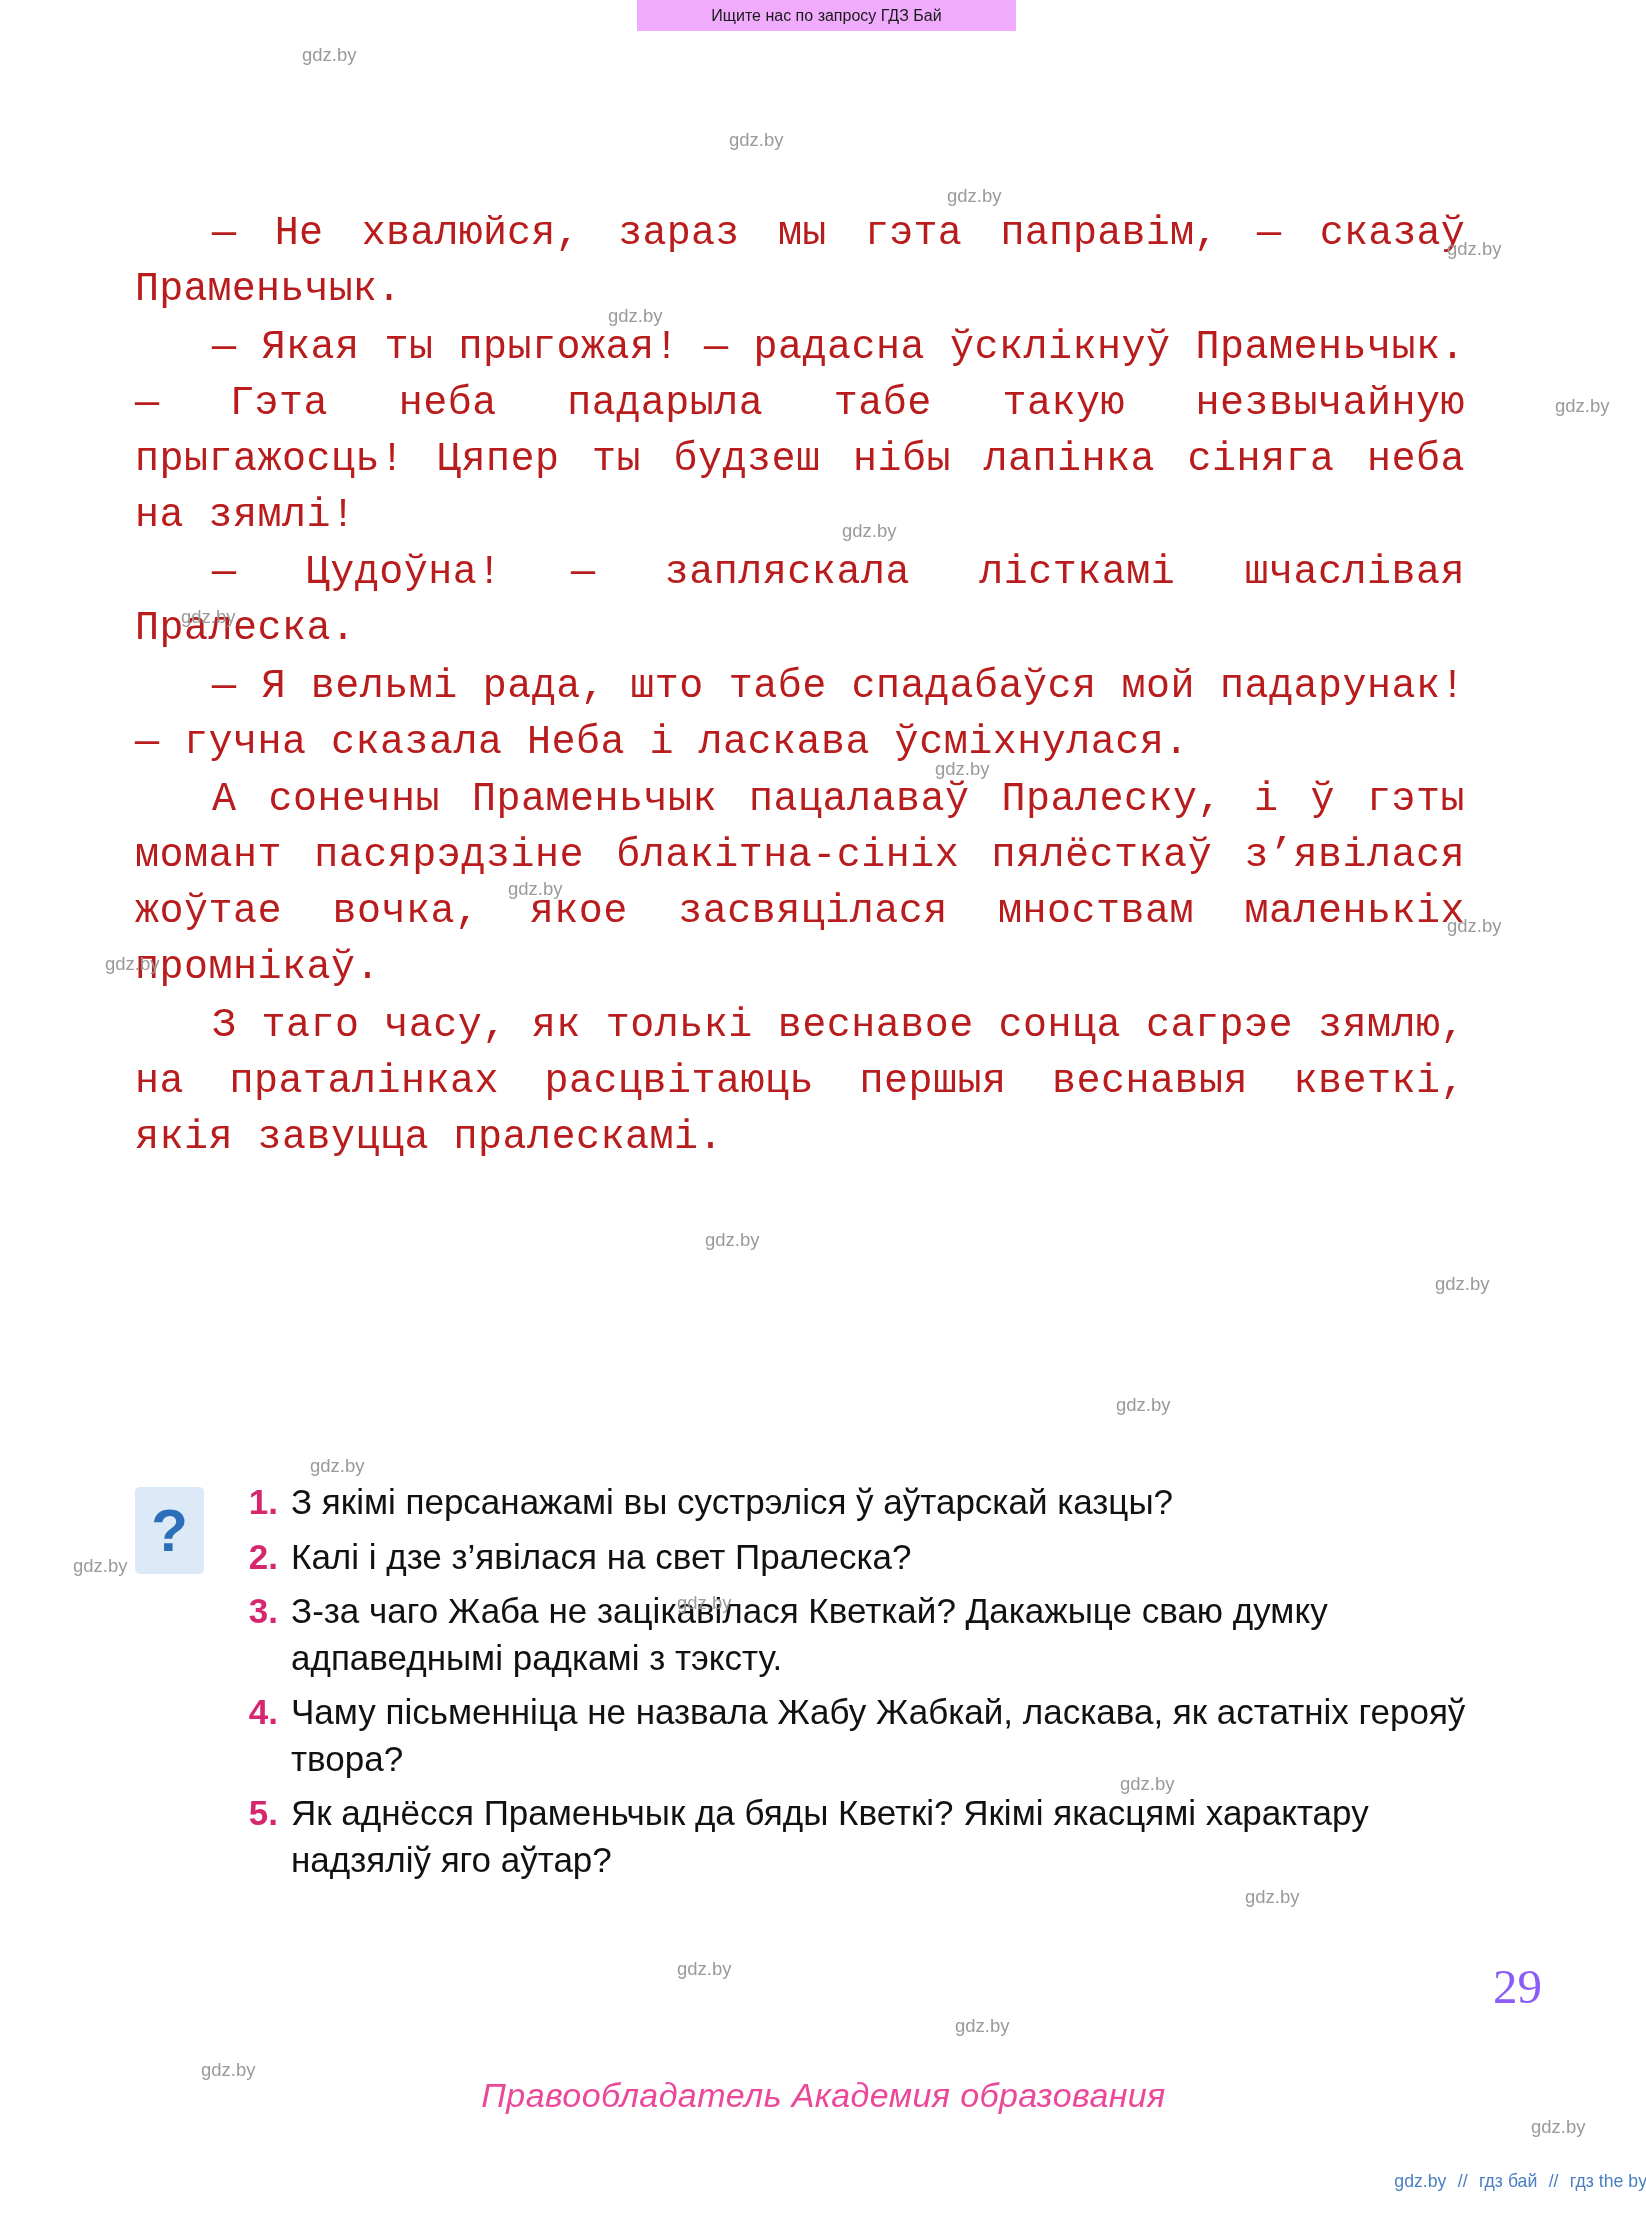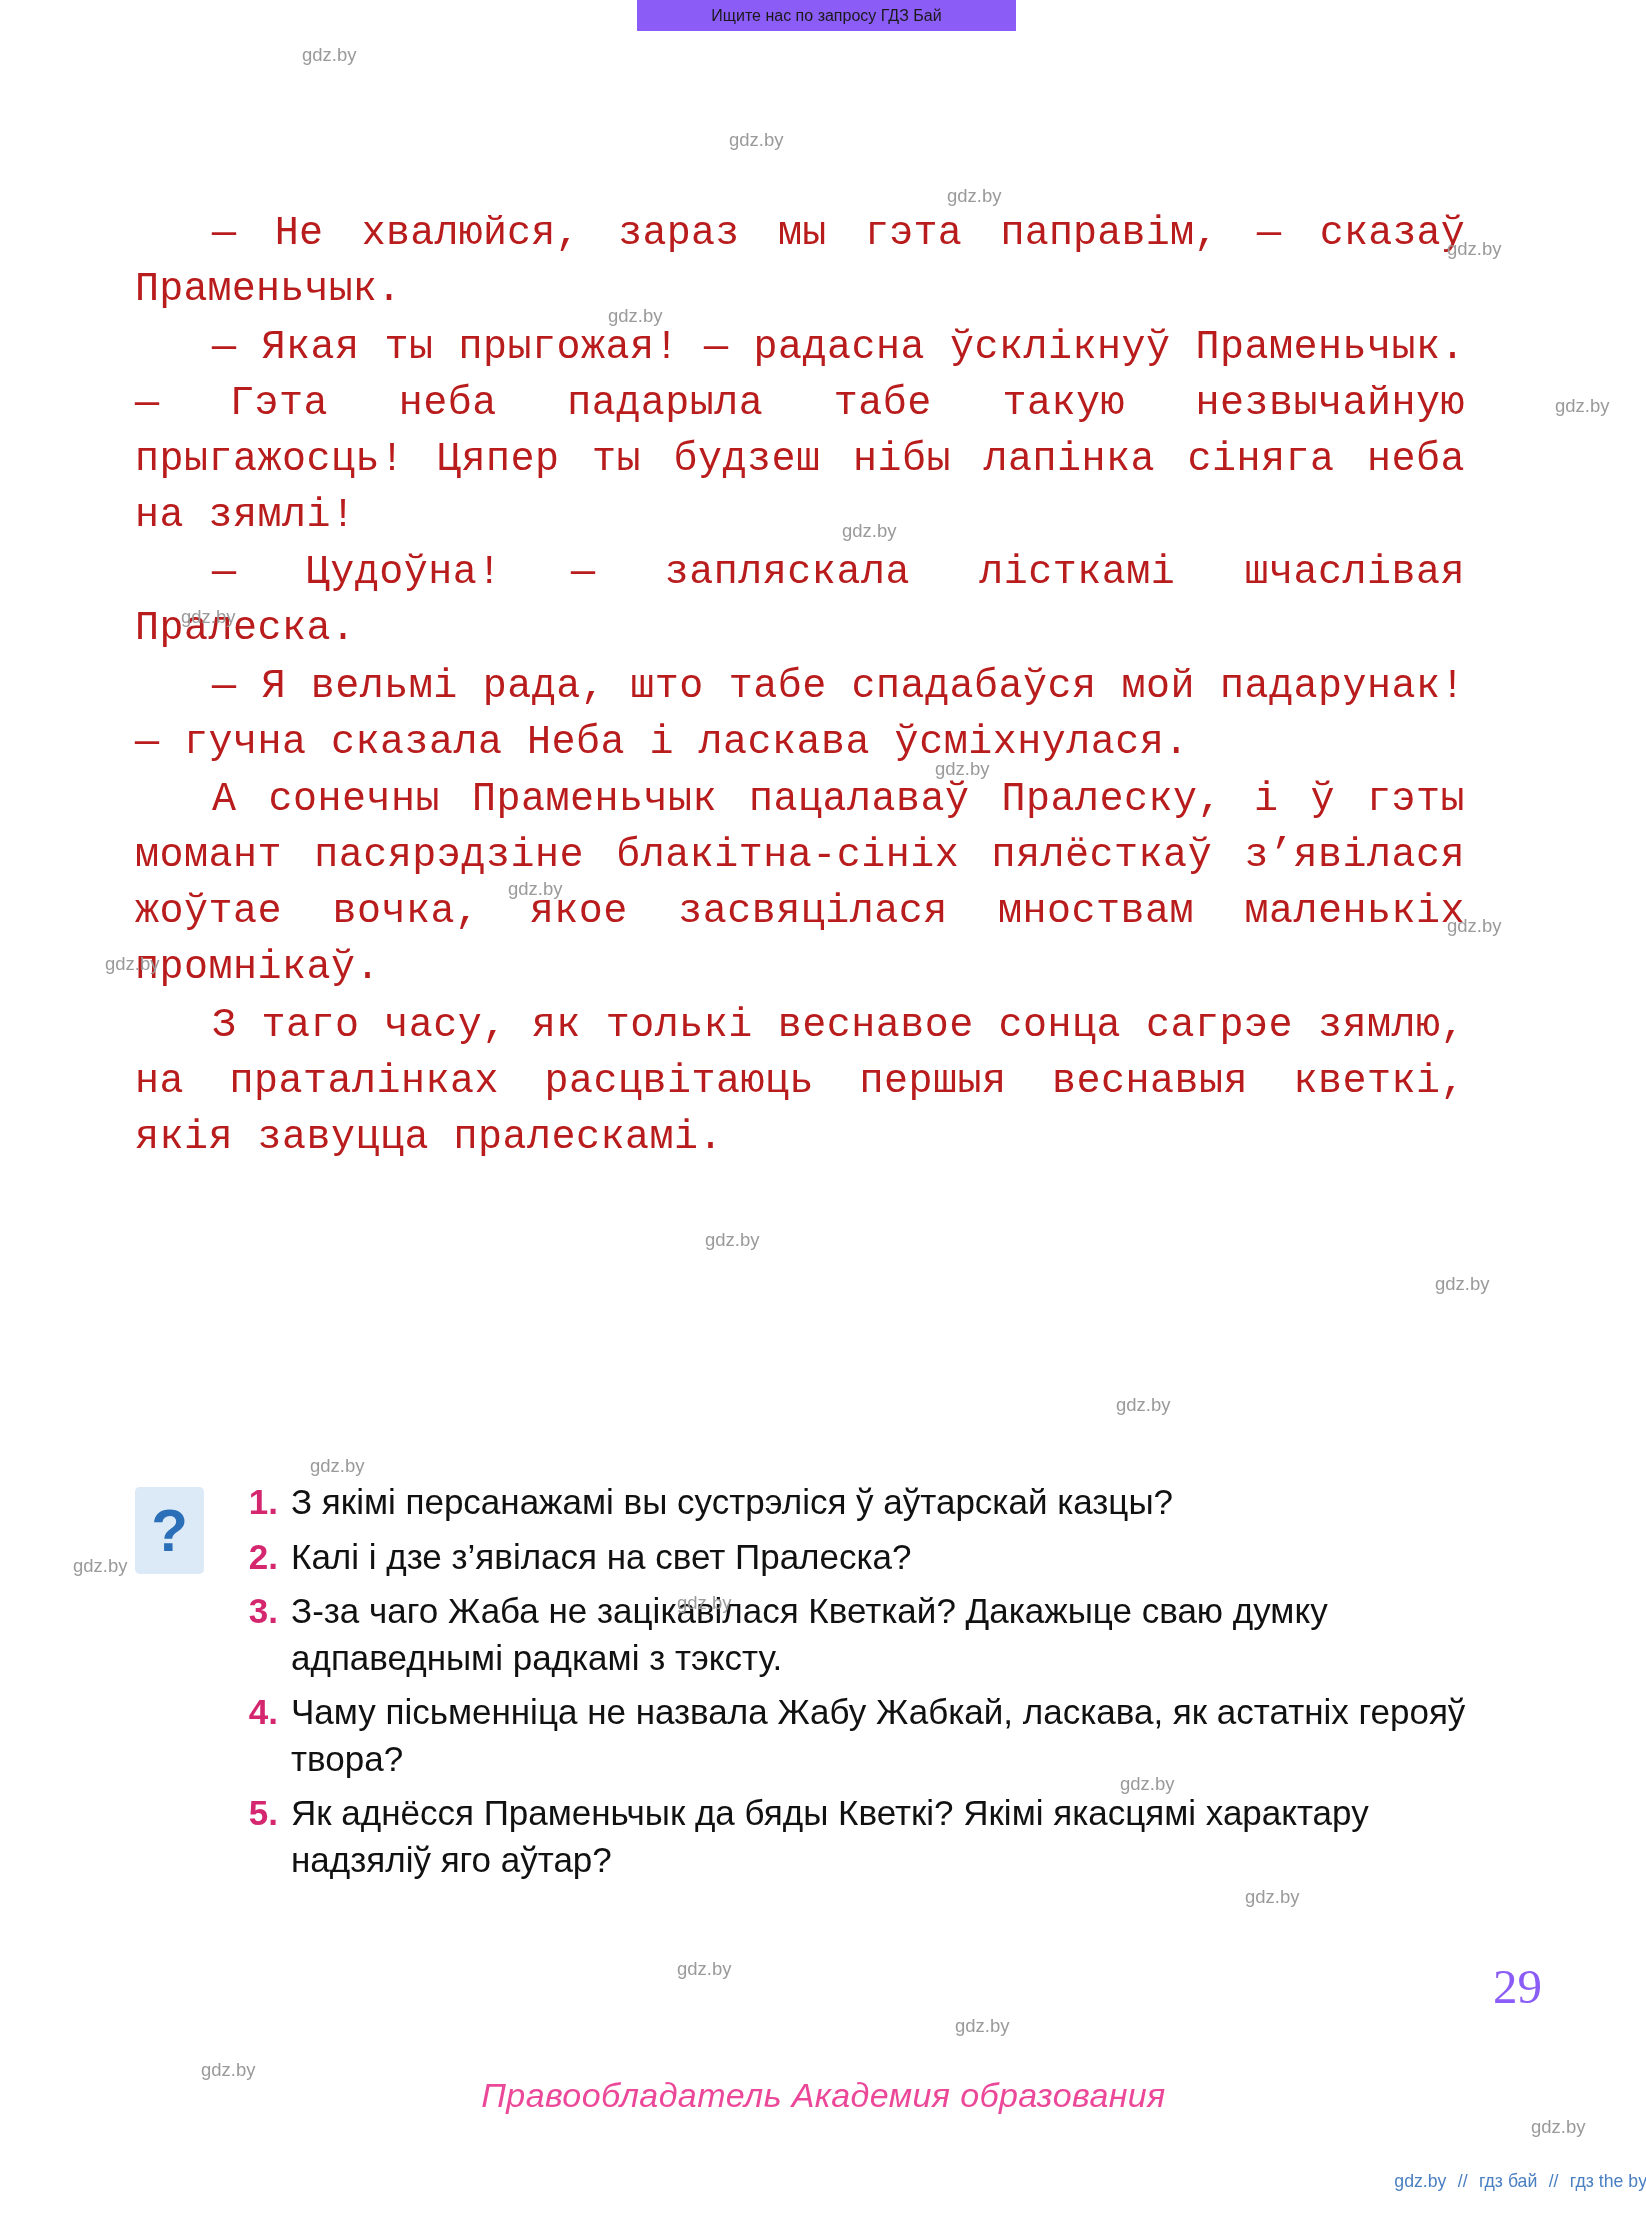--- a/index.html
+++ b/index.html
@@ -15,21 +15,21 @@
     overflow: hidden;
   }
 
   
   .top-banner {
     position: absolute;
     top: 0;
     left: 637px;
     width: 379px;
     height: 31px;
-    background: #8b5cf6;
+    background: #f0abfc;
     display: flex;
     align-items: center;
     justify-content: center;
   }
   .top-banner span {
     font-family: "Liberation Sans", sans-serif;
     font-size: 16px;
     color: #1a1a1a;
   }
 

